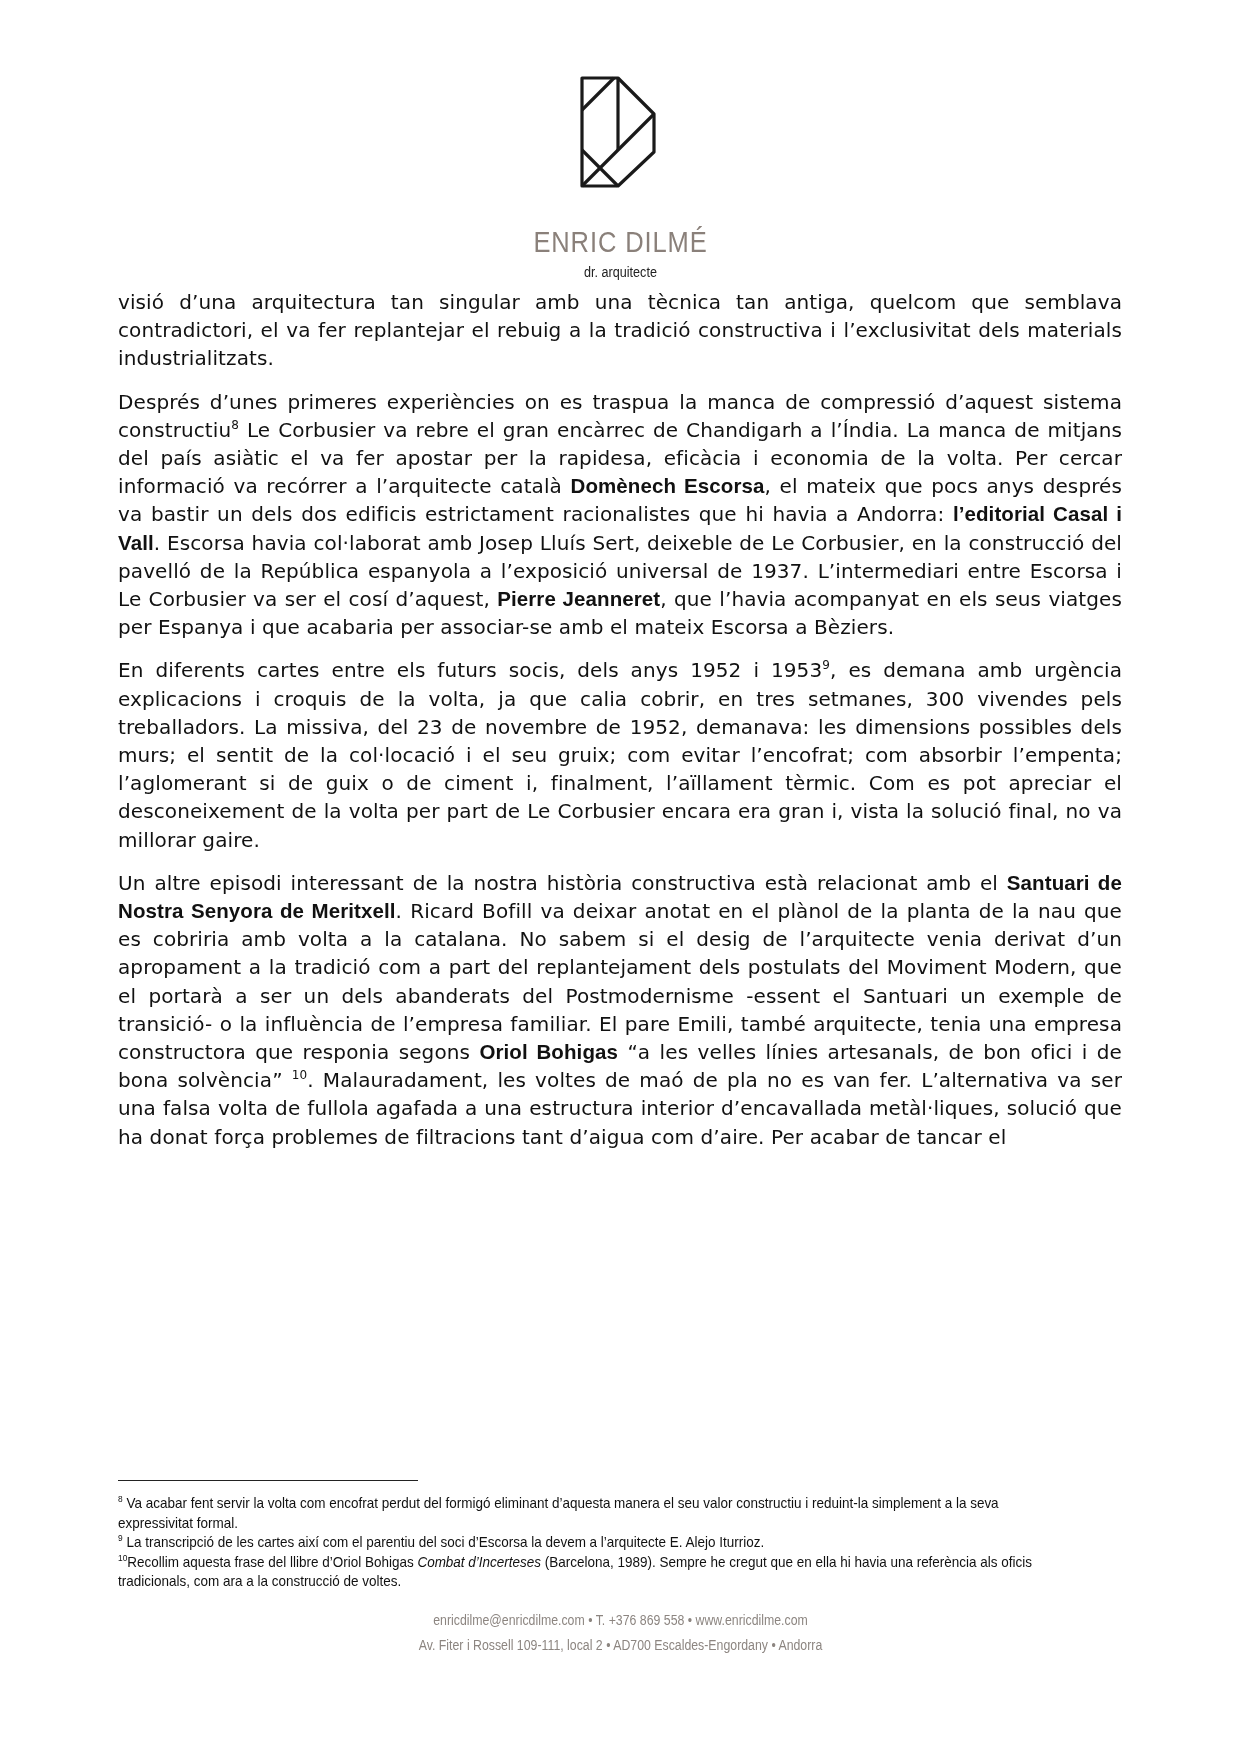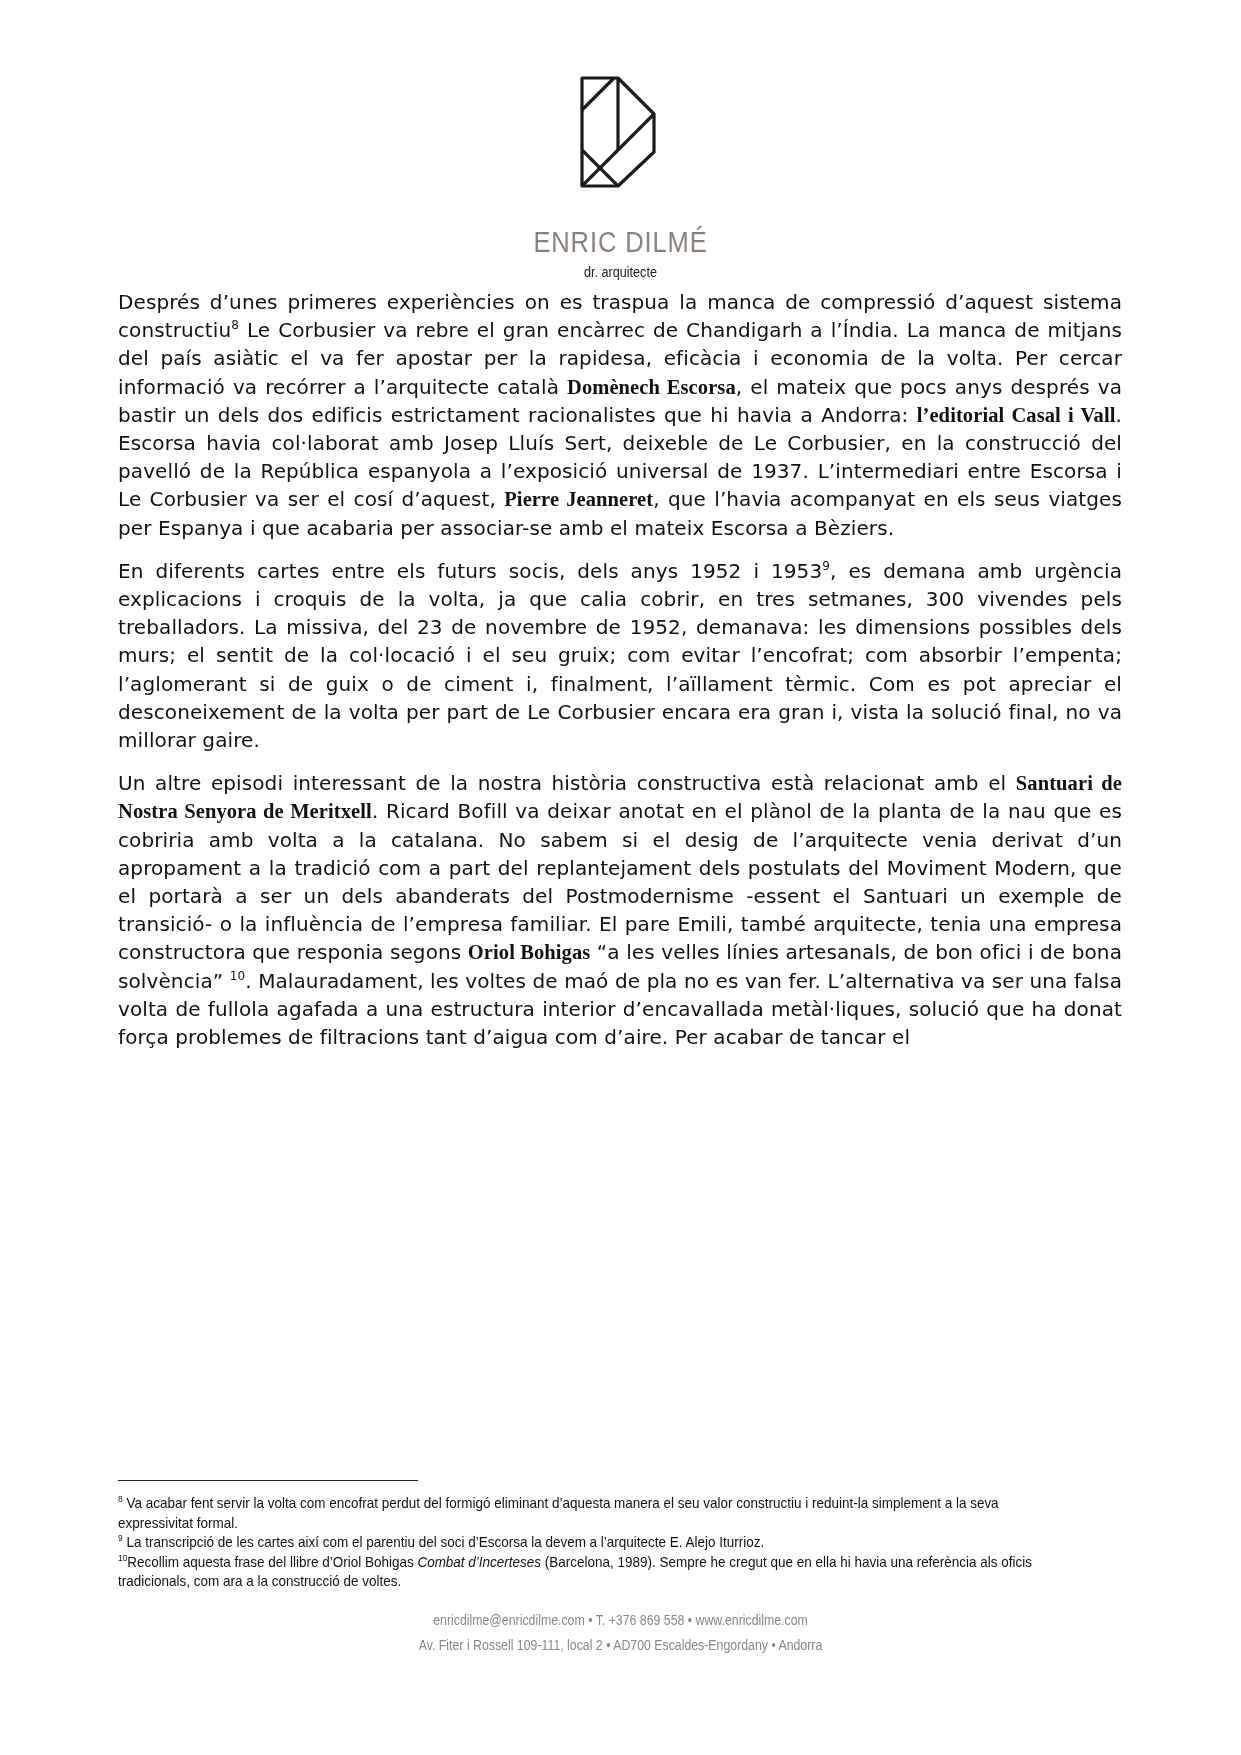--- a/index.html
+++ b/index.html
@@ -3,21 +3,21 @@
 <meta charset="utf-8">
 <style>
   html, body { margin: 0; padding: 0; background: #ffffff; }
   body { width: 1241px; height: 1755px; position: relative; overflow: hidden; font-family: "DejaVu Sans", sans-serif; color: #111; }
   .logo { position: absolute; left: 580px; top: 76px; width: 80px; height: 112px; }
   .brand { position: absolute; left: 0; width: 1241px; text-align: center; }
   .brand-name { top: 226px; font-family: "Liberation Sans", sans-serif; font-size: 29px; color: #8a807a; letter-spacing: 1px; transform: scaleX(0.88); }
   .brand-sub { top: 264px; font-family: "Liberation Sans", sans-serif; font-size: 14px; color: #222; transform: scaleX(0.9); }
   .body-text { position: absolute; left: 118px; width: 1004px; top: 288px; font-size: 20px; line-height: 28.2px; text-align: justify; letter-spacing: 0.1px; }
   .body-text p { margin: 0 0 15px 0; }
-  .body-text b { font-family: Liberation Serif, serif; font-weight: bold; font-size: 20.5px; }
+  .body-text b { font-family: Liberation Sans, sans-serif; font-weight: bold; font-size: 20.5px; }
   sup { font-size: 12px; line-height: 0; vertical-align: 8px; }
   .fn-rule { position: absolute; left: 118px; top: 1480px; width: 300px; height: 0; border-top: 1.5px solid #222; }
   .footnotes { position: absolute; left: 118px; width: 1010px; top: 1494px; font-family: "Liberation Sans", sans-serif; font-size: 14.5px; line-height: 19.5px; color: #111; transform-origin: left top; transform: scaleX(0.93); }
   .footnotes p { margin: 0; }
   .footnotes sup { font-size: 9px; vertical-align: 6px; }
   .footer { position: absolute; left: 0; width: 1241px; text-align: center; font-family: "Liberation Sans", sans-serif; font-size: 14px; color: #8c8580; }
   .footer-1 { top: 1612px; transform: scaleX(0.88); }
   .footer-2 { top: 1637px; transform: scaleX(0.88); }
 </style>
 </head>
@@ -30,20 +30,23 @@
     <line x1="34" y1="2" x2="2" y2="34"></line>
     <line x1="74" y1="38" x2="2" y2="110"></line>
     <line x1="2" y1="74" x2="38" y2="110"></line>
   </g>
 </svg>
 <div class="brand brand-name">ENRIC DILMÉ</div>
 <div class="brand brand-sub">dr. arquitecte</div>
 
 <div class="body-text">
   <p>
+    <span>visió d’una arquitectura tan singular amb una tècnica tan antiga, quelcom que semblava contradictori, el va fer replantejar el rebuig a la tradició constructiva i l’exclusivitat dels materials industrialitzats.</span>
+  </p>
+  <p>
     <span>Després d’unes primeres experiències on es traspua la manca de compressió d’aquest sistema constructiu</span><sup>8</sup><span> Le Corbusier va rebre el gran encàrrec de Chandigarh a l’Índia. La manca de mitjans del país asiàtic el va fer apostar per la rapidesa, eficàcia i economia de la volta. Per cercar informació va recórrer a l’arquitecte català </span><b>Domènech Escorsa</b><span>, el mateix que pocs anys després va bastir un dels dos edificis estrictament racionalistes que hi havia a Andorra: </span><b>l’editorial Casal i Vall</b><span>. Escorsa havia col·laborat amb Josep Lluís Sert, deixeble de Le Corbusier, en la construcció del pavelló de la República espanyola a l’exposició universal de 1937. L’intermediari entre Escorsa i Le Corbusier va ser el cosí d’aquest, </span><b>Pierre Jeanneret</b><span>, que l’havia acompanyat en els seus viatges per Espanya i que acabaria per associar-se amb el mateix Escorsa a Bèziers.</span>
   </p>
   <p>
     <span>En diferents cartes entre els futurs socis, dels anys 1952 i 1953</span><sup>9</sup><span>, es demana amb urgència explicacions i croquis de la volta, ja que calia cobrir, en tres setmanes, 300 vivendes pels treballadors. La missiva, del 23 de novembre de 1952, demanava: les dimensions possibles dels murs; el sentit de la col·locació i el seu gruix;  com evitar l’encofrat; com absorbir l’empenta; l’aglomerant si de guix o de ciment i, finalment, l’aïllament tèrmic. Com es pot apreciar el desconeixement de la volta per part de Le Corbusier encara era gran i, vista la solució final, no va millorar gaire.</span>
   </p>
   <p>
     <span>Un altre episodi interessant de la nostra història constructiva està relacionat amb el </span><b>Santuari de Nostra Senyora de Meritxell</b><span>. Ricard Bofill va deixar anotat en el plànol de la planta de la nau que es cobriria amb volta a la catalana. No sabem si el desig de l’arquitecte venia derivat d’un apropament a la tradició com a part del replantejament dels postulats del Moviment Modern, que el portarà a ser un dels abanderats del Postmodernisme -essent el Santuari un exemple de transició- o la influència de l’empresa familiar. El pare Emili, també arquitecte, tenia una empresa constructora que responia segons </span><b>Oriol Bohigas</b><span> “a les velles línies artesanals, de bon ofici i de bona solvència” </span><sup>10</sup><span>. Malauradament, les voltes de maó de pla no es van fer. L’alternativa va ser una falsa volta de fullola agafada a una estructura interior d’encavallada metàl·liques, solució que ha donat força problemes de filtracions tant d’aigua com d’aire. Per acabar de tancar el</span>
   </p>
 </div>
 

